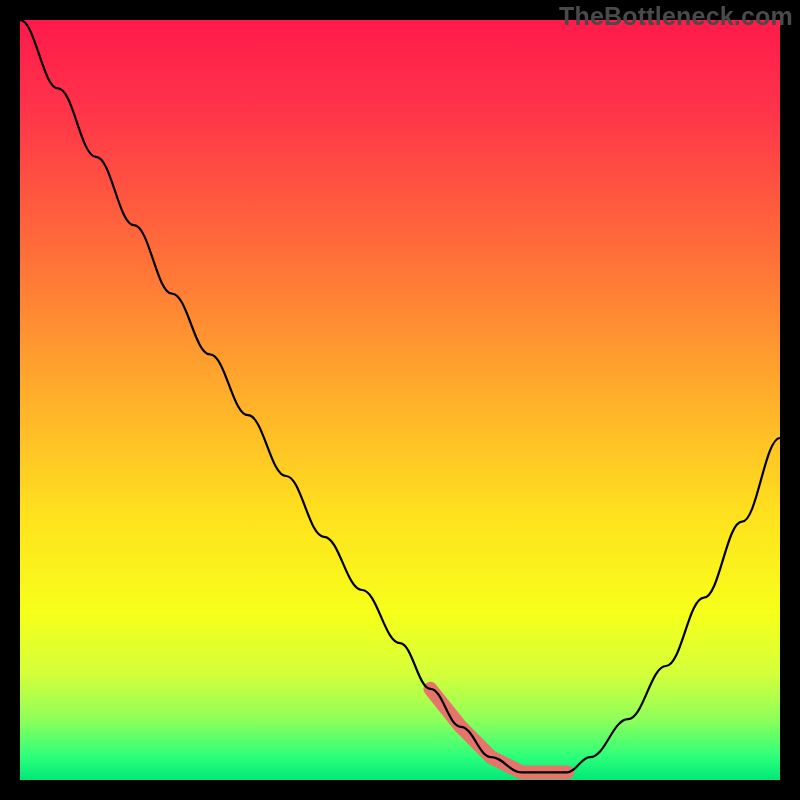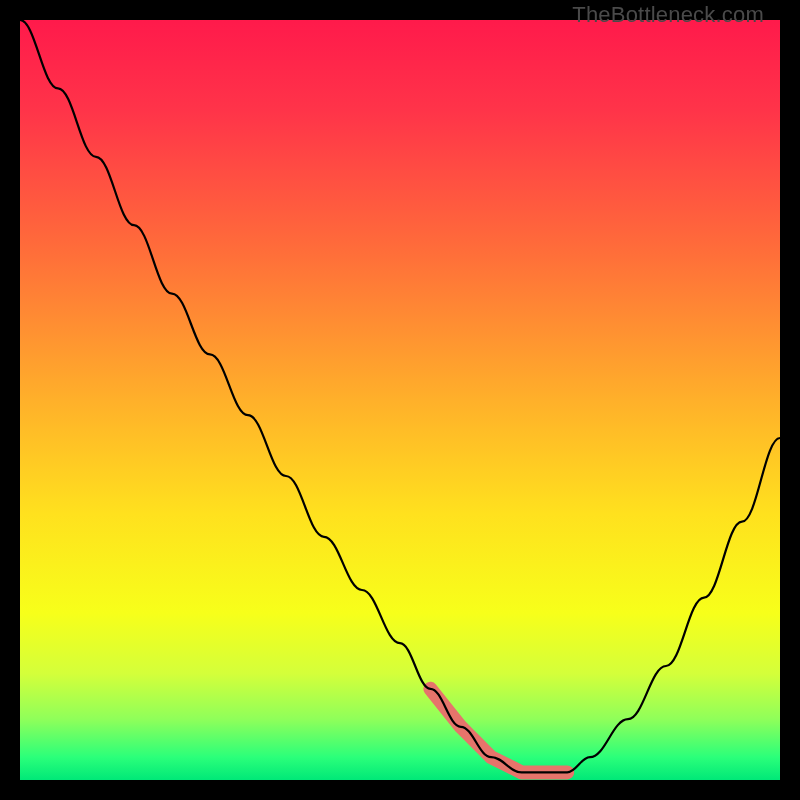--- a/index.html
+++ b/index.html
@@ -25,23 +25,23 @@
     height: 760px;
     overflow: hidden;
   }
   .gradient-bg {
     position: absolute;
     left: 0; top: 0; right: 0; bottom: 0;
   }
   .watermark {
     position: absolute;
     top: 2px;
-    right: 36px;
-    font-size: 22px;
-    font-weight: 400;
+    right: 7px;
+    font-size: 25px;
+    font-weight: 700;
     color: #4a4a4a;
     letter-spacing: 0.2px;
   }
   svg.curve {
     position: absolute;
     left: 0; top: 0;
   }
 </style>
 </head>
 <body>

